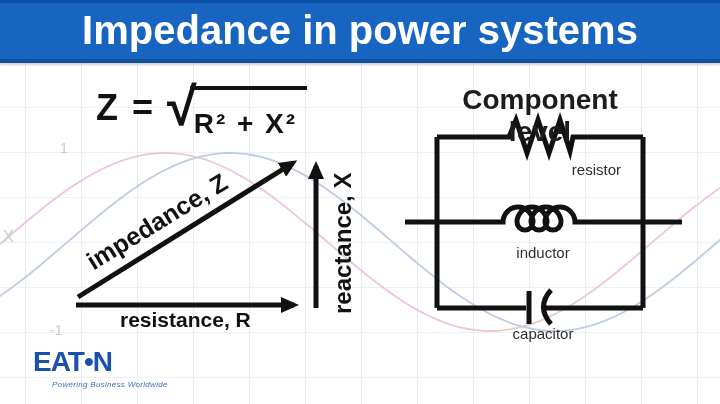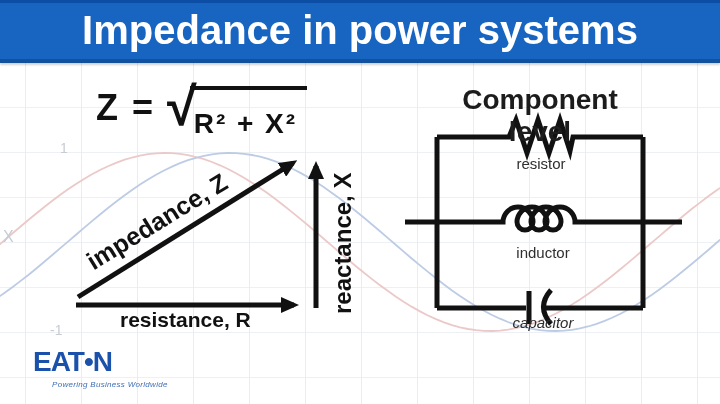--- a/index.html
+++ b/index.html
@@ -28,23 +28,23 @@
   }
   .f-lhs{font-size:36px;line-height:1.2;letter-spacing:2px;}
   .f-sqrt{font-size:54px;line-height:1;position:relative;top:-7px;margin:0 -7px 0 12px;}
   .f-rad{font-size:28px;line-height:1.2;border-top:4px solid #111;padding:17px 10px 0 4px;letter-spacing:2px;}
   .lbl{color:#111;font-weight:bold;white-space:nowrap;}
   .impedance{left:96px;top:247px;font-size:25px;line-height:28px;transform-origin:left bottom;transform:rotate(-31.5deg);}
   .resistance{left:120px;top:308px;width:170px;font-size:21px;}
   .reactance{left:330px;top:314px;font-size:24px;line-height:26px;transform-origin:0 0;transform:rotate(-90deg);}
   .comp-title{left:440px;top:84px;width:200px;text-align:center;font-size:28px;font-weight:600;color:#1c1c1c;}
   .comp-lbl{width:160px;text-align:center;font-size:15px;color:#2e2e2e;font-weight:400;}
-  .resistor-lbl{left:461px;top:155px;}
+  .resistor-lbl{left:461px;top:161px;text-align:right;}
   .inductor-lbl{left:463px;top:244px;}
-  .capacitor-lbl{left:463px;top:314px;font-style:italic;}
+  .capacitor-lbl{left:463px;top:325px;}
   .axis{color:#c7ccd3;font-weight:400;}
   .axis-one{left:60px;top:140px;font-size:14px;}
   .axis-minusone{left:50px;top:322px;font-size:14px;}
   .axis-x{left:3px;top:228px;font-size:16px;}
   .logo{left:33px;top:347px;font-size:28px;font-weight:800;letter-spacing:-1px;color:#1a52ab;line-height:30px;}
   .tagline{left:52px;top:380px;font-size:8px;font-style:italic;color:#3f6fb5;letter-spacing:.3px;}
 </style>
 </head>
 <body>
 

